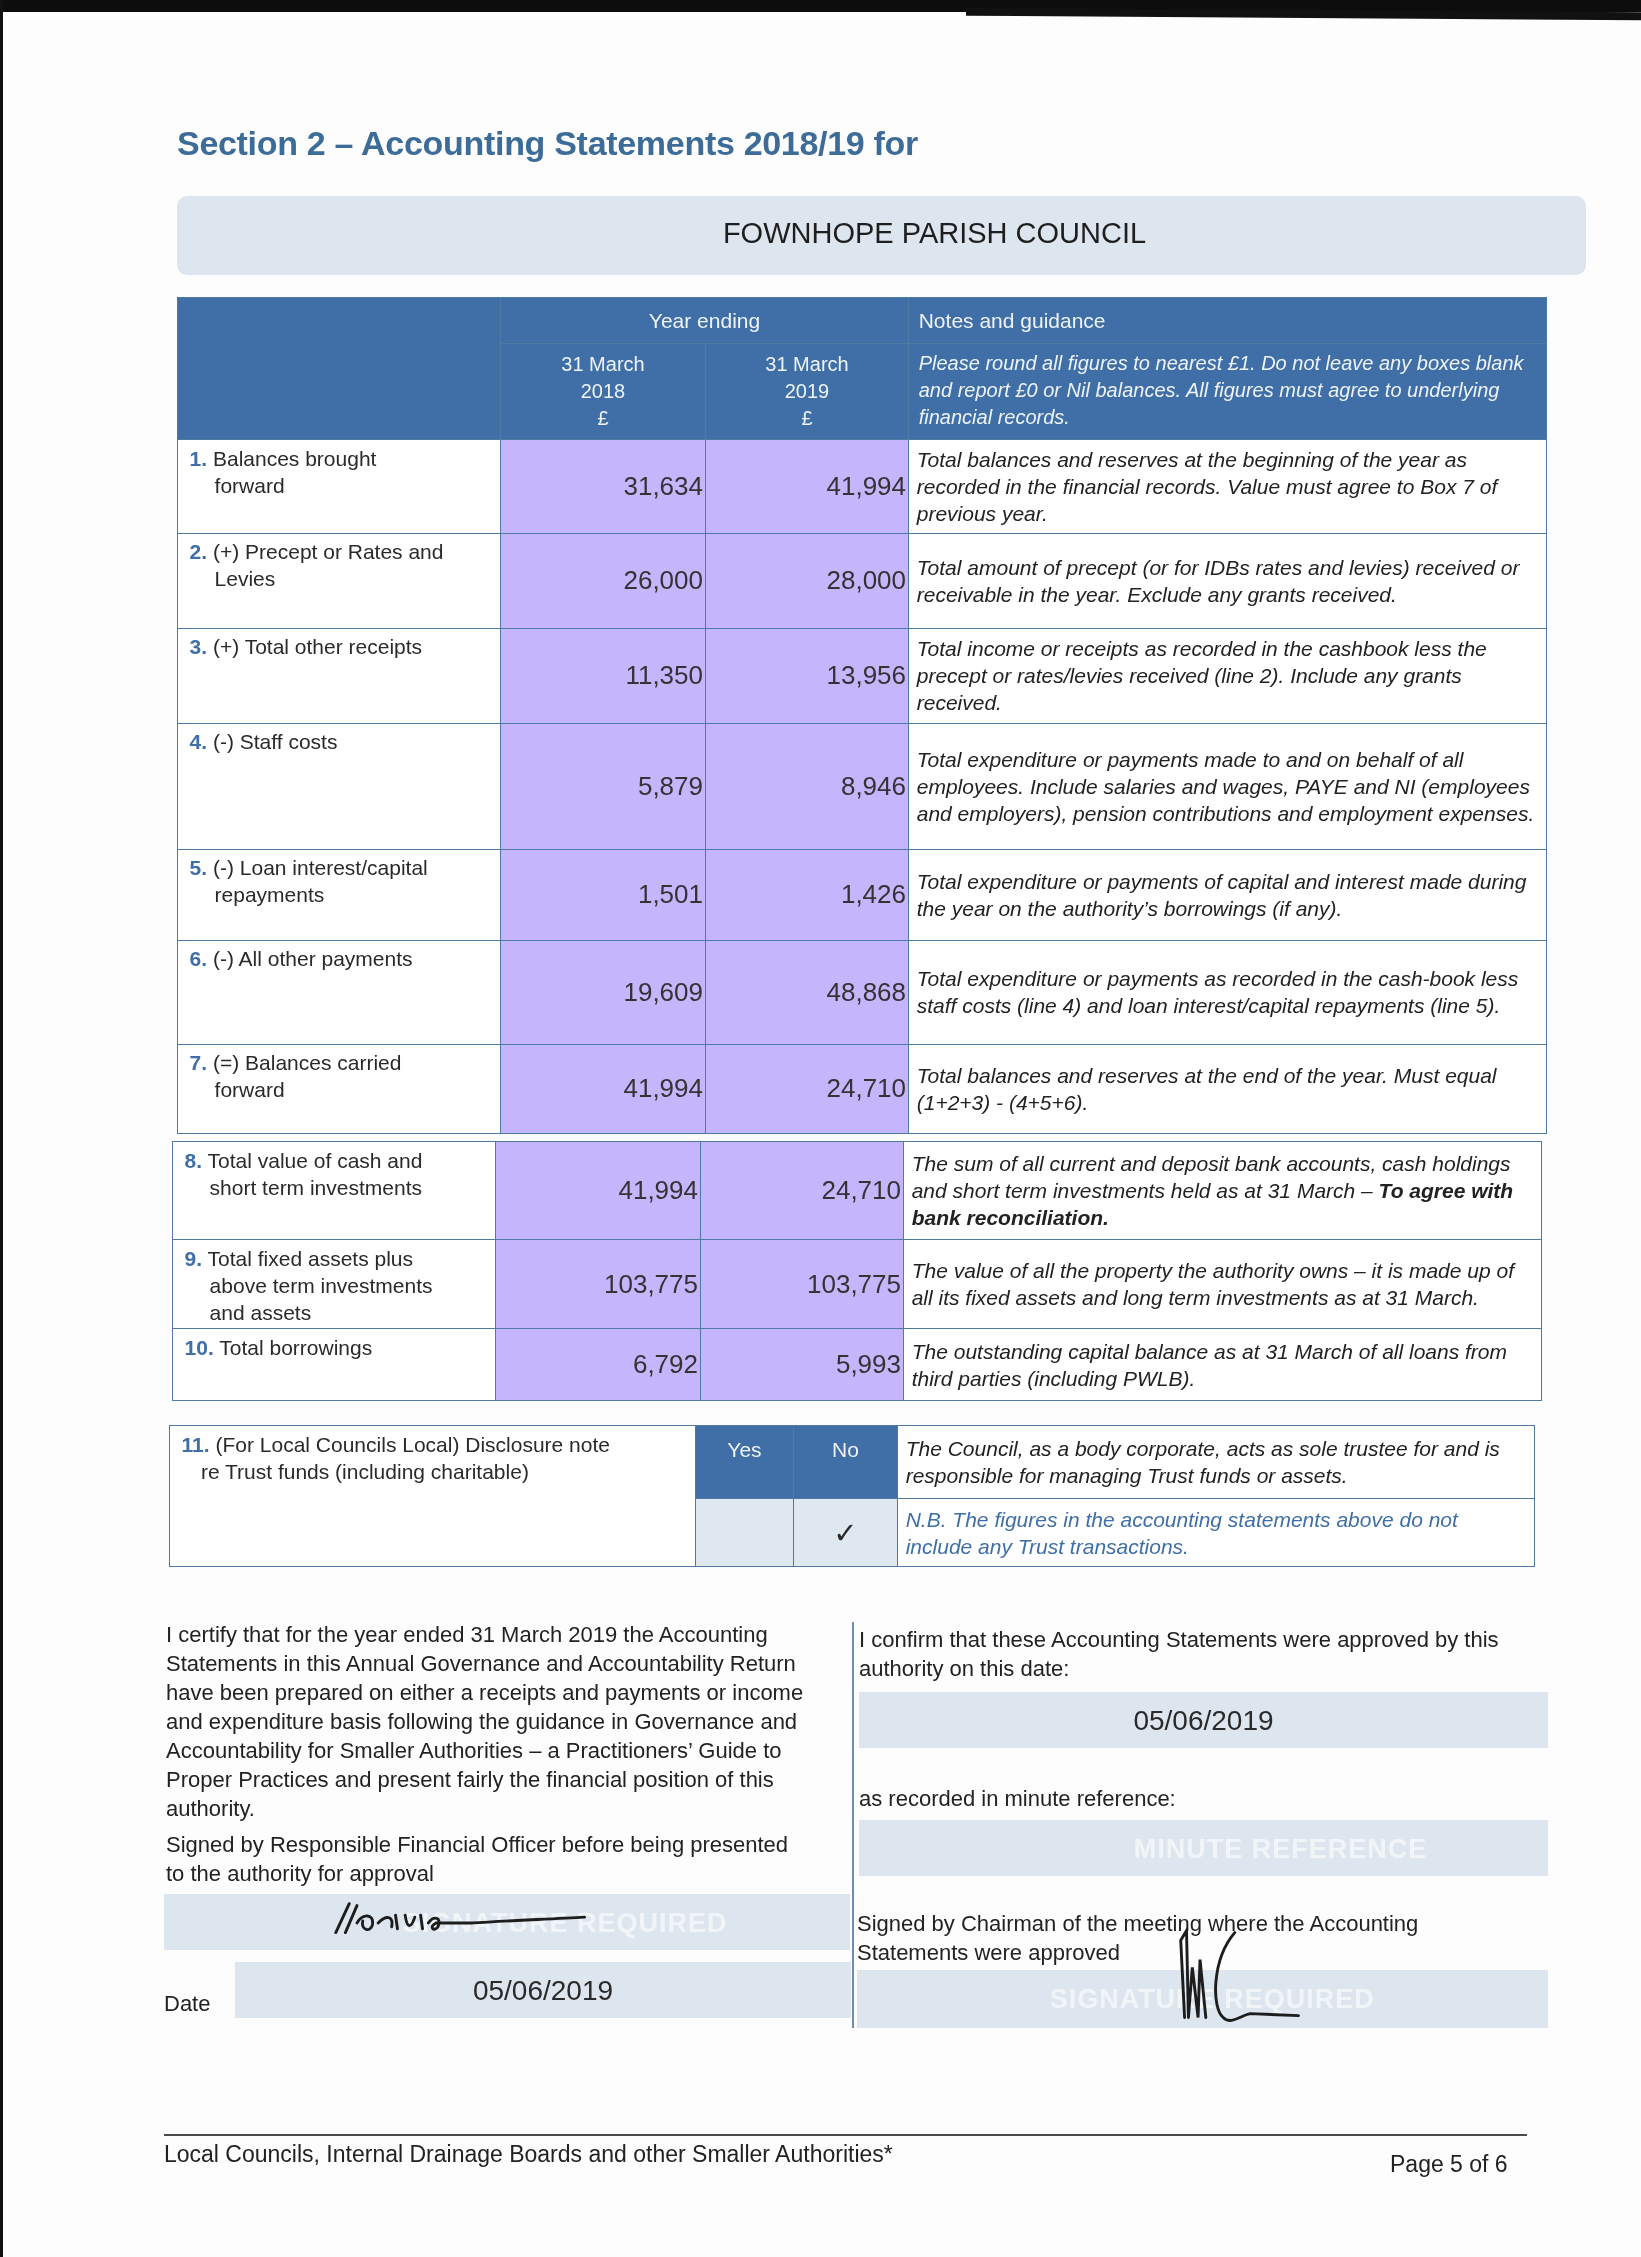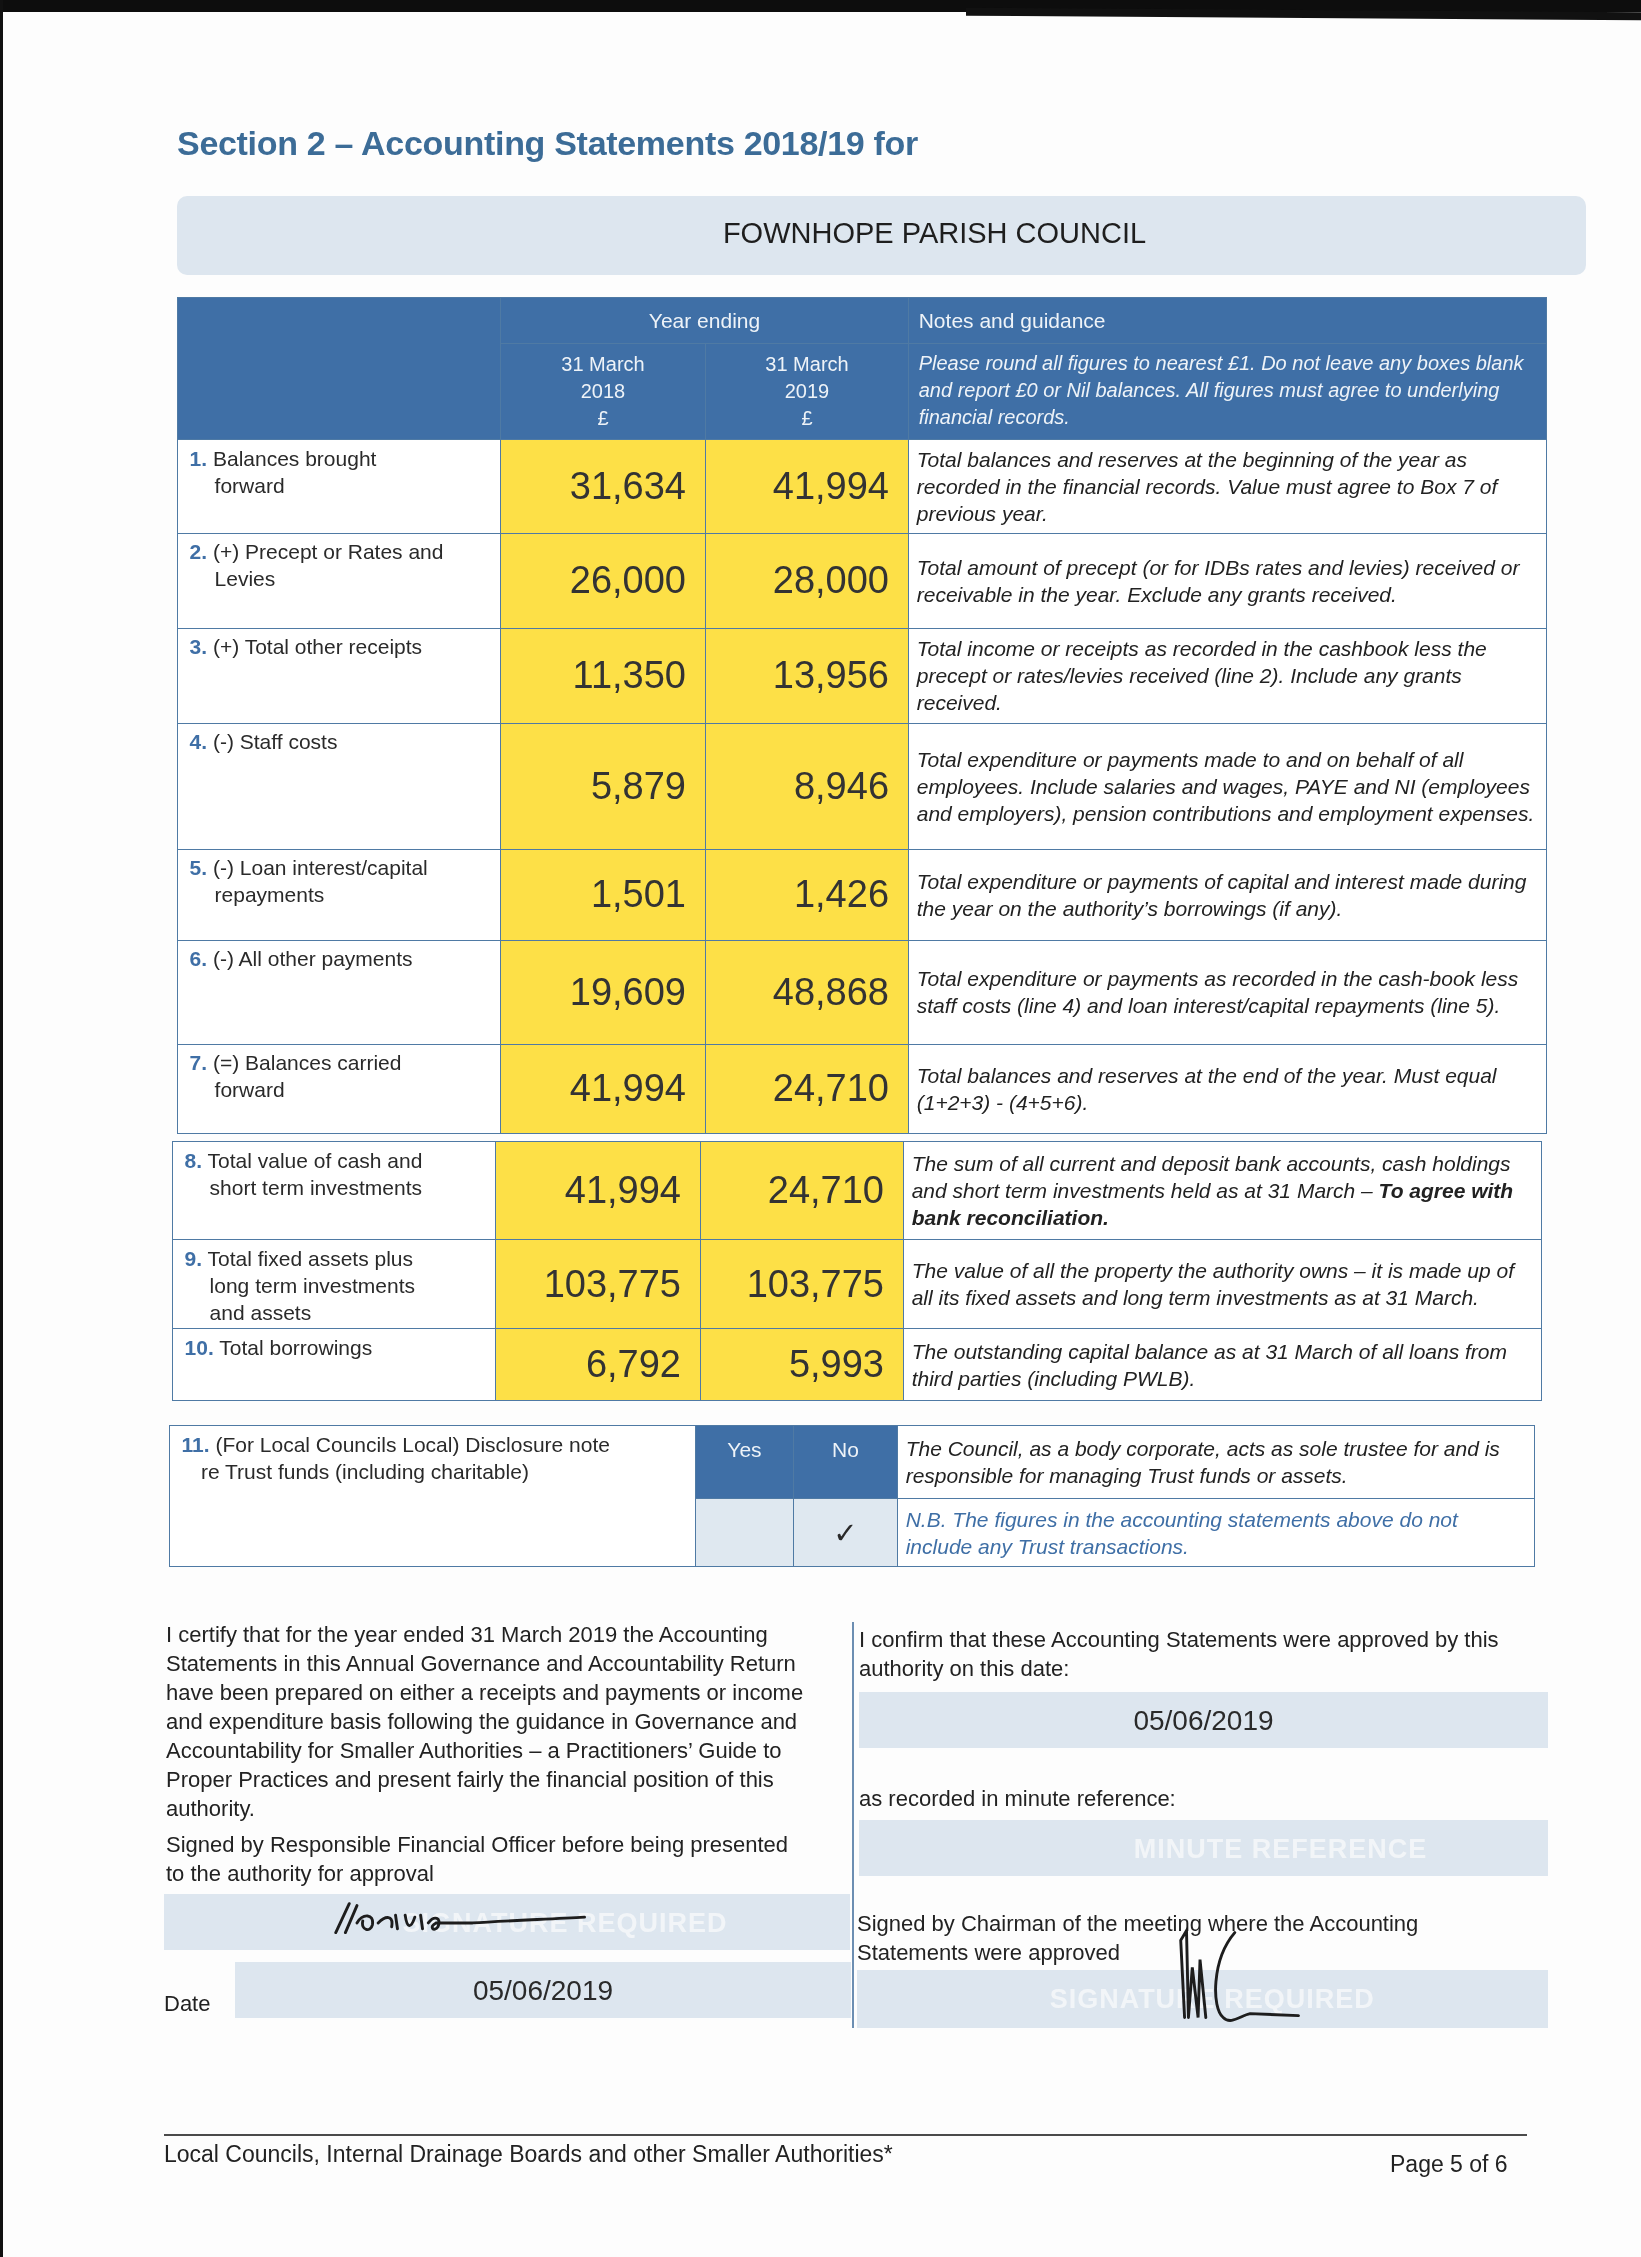--- a/index.html
+++ b/index.html
@@ -15,21 +15,21 @@
   table { border-collapse:collapse; position:absolute; table-layout:fixed; }
   td, th { border:1.9px solid #4f7aa4; padding:0; vertical-align:top; }
   .hdr { background:#3f6fa6; color:#eef3f8; font-weight:normal; }
   .hdr-year { font-size:21px; text-align:center; vertical-align:middle; }
   .hdr-notes { font-size:21px; text-align:left; padding-left:9.7px; vertical-align:middle; }
   .hdr-sub { font-size:20px; text-align:center; line-height:27px; vertical-align:middle; }
   .hdr-guidance { font-size:20px; font-style:italic; text-align:left; padding:5.8px 9.7px; line-height:27px; }
   .lbl { background:#fff; font-size:21px; padding:4.8px 9.7px 0 11.6px; line-height:27px; }
   .lbl .num { color:#3f6fa6; font-weight:bold; }
   .lbl .cont { padding-left:25px; display:block; }
-  .val { background:#fde047; font-size:38px; text-align:right; vertical-align:middle; padding-right:19px; color:#333; }
+  .val { background:#c4b5fd; font-size:26px; text-align:right; vertical-align:middle; padding-right:2px; color:#333; }
   .note { background:#fff; font-size:21px; font-style:italic; padding:5.8px 7.7px; line-height:27px; vertical-align:middle; color:#222; }
   .note b { font-weight:bold; }
   .blue-note { color:#3f6fa6; }
   .yn-h { background:#3f6fa6; color:#eef3f8; font-size:21px; text-align:center; padding-top:11.6px; }
   .yn-box { background:#dfe8f0; text-align:center; vertical-align:middle; font-size:29px; }
   .para { font-size:22px; line-height:29px; color:#222; }
   .field { background:#dde6ef;padding-left:15px; }
   .field-text { position:absolute; left:0; right:0; text-align:center; font-size:28px; color:#2a2a2a; }
   .watermark { position:absolute; left:0; right:0; text-align:center; font-size:27px; font-weight:bold; color:#f2f5f8; letter-spacing:1px; }
   .sig { position:absolute; }
@@ -131,21 +131,21 @@
       <col style="width:638px">
   </colgroup>
   <tbody>
       <tr style="height:98px;">
     <td class="lbl"><span class="num">8.</span> <span>Total value of cash and</span><span class="cont">short term investments</span></td>
     <td class="val">41,994</td>
     <td class="val">24,710</td>
     <td class="note"><span>The sum of all current and deposit bank accounts, cash holdings and short term investments held as at 31 March –</span> <b>To agree with bank reconciliation.</b></td>
   </tr>
   <tr style="height:89px;">
-    <td class="lbl"><span class="num">9.</span> <span>Total fixed assets plus</span><span class="cont">long term investments</span><span class="cont">and assets</span></td>
+    <td class="lbl"><span class="num">9.</span> <span>Total fixed assets plus</span><span class="cont">above term investments</span><span class="cont">and assets</span></td>
     <td class="val">103,775</td>
     <td class="val">103,775</td>
     <td class="note">The value of all the property the authority owns – it is made up of all its fixed assets and long term investments as at 31 March.</td>
   </tr>
   <tr style="height:72px;">
     <td class="lbl"><span class="num">10.</span> <span>Total borrowings</span></td>
     <td class="val">6,792</td>
     <td class="val">5,993</td>
     <td class="note">The outstanding capital balance as at 31 March of all loans from third parties (including PWLB).</td>
   </tr>

